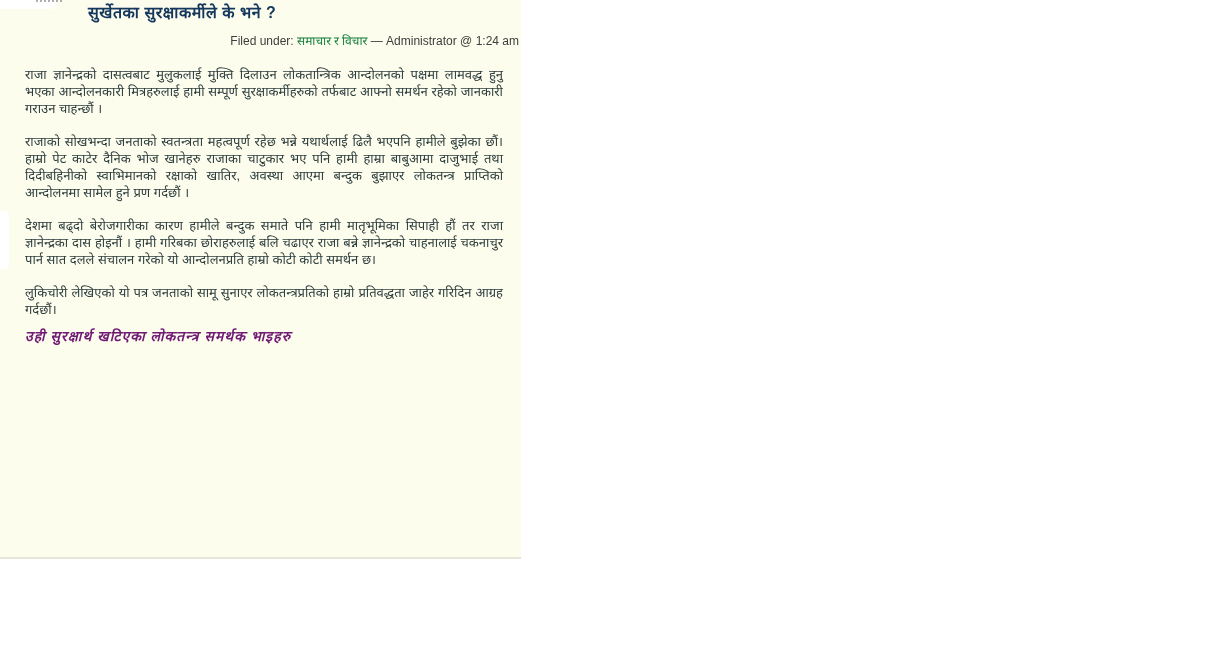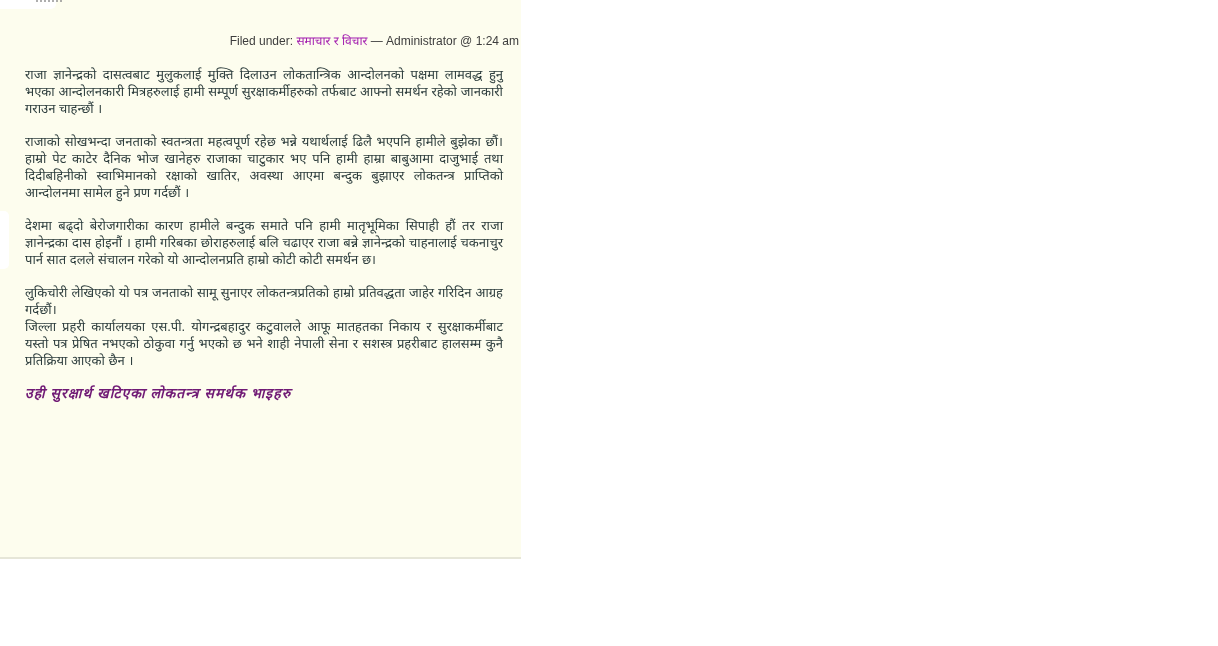--- a/index.html
+++ b/index.html
@@ -51,23 +51,24 @@
     white-space: nowrap;
   }
   .byline {
     position: absolute;
     right: 2px; top: 32px;
     font-size: 12px;
     color: #3d3d3d;
     white-space: nowrap;
   }
   .byline a {
-    color: #a21caf;
+    color: #15803d;
     text-decoration: none;
     cursor: pointer;
+    font-family: Liberation Serif, serif;
   }
   .post-body {
     position: absolute;
     left: 0; top: 66px;
     width: 521px;
     padding: 0 14px 0 25px;
     font-size: 13px;
     line-height: 17px;
     color: #2d3d3d;
     text-align: justify;
@@ -82,34 +83,34 @@
     color: #701a75;
     letter-spacing: 1px;
     white-space: nowrap;
   }
 </style>
 </head>
 <body>
 
 <div class="content-panel">
 
+  <h1 class="post-title">सुर्खेतका सुरक्षाकर्मीले के भने ?</h1>
 
   <div class="byline">
     <span>Filed under:</span>
     <a>समाचार र विचार</a>
     <span>—</span>
     <span>Administrator @ 1:24 am</span>
   </div>
 
   <div class="post-body">
     <p>राजा ज्ञानेन्द्रको दासत्वबाट मुलुकलाई मुक्ति दिलाउन लोकतान्त्रिक आन्दोलनको पक्षमा लामवद्ध हुनु भएका आन्दोलनकारी मित्रहरुलाई हामी सम्पूर्ण सुरक्षाकर्मीहरुको तर्फबाट आफ्नो समर्थन रहेको जानकारी गराउन चाहन्छौं ।</p>
     <p>राजाको सोखभन्दा जनताको स्वतन्त्रता महत्वपूर्ण रहेछ भन्ने यथार्थलाई ढिलै भएपनि हामीले बुझेका छौं। हाम्रो पेट काटेर दैनिक भोज खानेहरु राजाका चाटुकार भए पनि हामी हाम्रा बाबुआमा दाजुभाई तथा दिदीबहिनीको स्वाभिमानको रक्षाको खातिर, अवस्था आएमा बन्दुक बुझाएर लोकतन्त्र प्राप्तिको आन्दोलनमा सामेल हुने प्रण गर्दछौं ।</p>
     <p>देशमा बढ्दो बेरोजगारीका कारण हामीले बन्दुक समाते पनि हामी मातृभूमिका सिपाही हौं तर राजा ज्ञानेन्द्रका दास होइनौं । हामी गरिबका छोराहरुलाई बलि चढाएर राजा बन्ने ज्ञानेन्द्रको चाहनालाई चकनाचुर पार्न सात दलले संचालन गरेको यो आन्दोलनप्रति हाम्रो कोटी कोटी समर्थन छ।</p>
     <p class="p-joined">लुकिचोरी लेखिएको यो पत्र जनताको सामू सुनाएर लोकतन्त्रप्रतिको हाम्रो प्रतिवद्धता जाहेर गरिदिन आग्रह गर्दछौं।</p>
-    <p>जिल्ला प्रहरी कार्यालयका एस.पी. योगन्द्रबहादुर कटुवालले आफू मातहतका निकाय र सुरक्षाकर्मीबाट यस्तो पत्र प्रेषित नभएको ठोकुवा गर्नु भएको छ भने शाही नेपाली सेना र सशस्त्र प्रहरीबाट हालसम्म कुनै प्रतिक्रिया आएको छैन ।</p>
     <div class="signature">उही सुरक्षार्थ खटिएका लोकतन्त्र समर्थक भाइहरु</div>
   </div>
 
   <div class="top-left-notch">
     <div class="top-fragment"></div>
   </div>
 
   <div class="left-white-strip"></div>
 
 </div>

